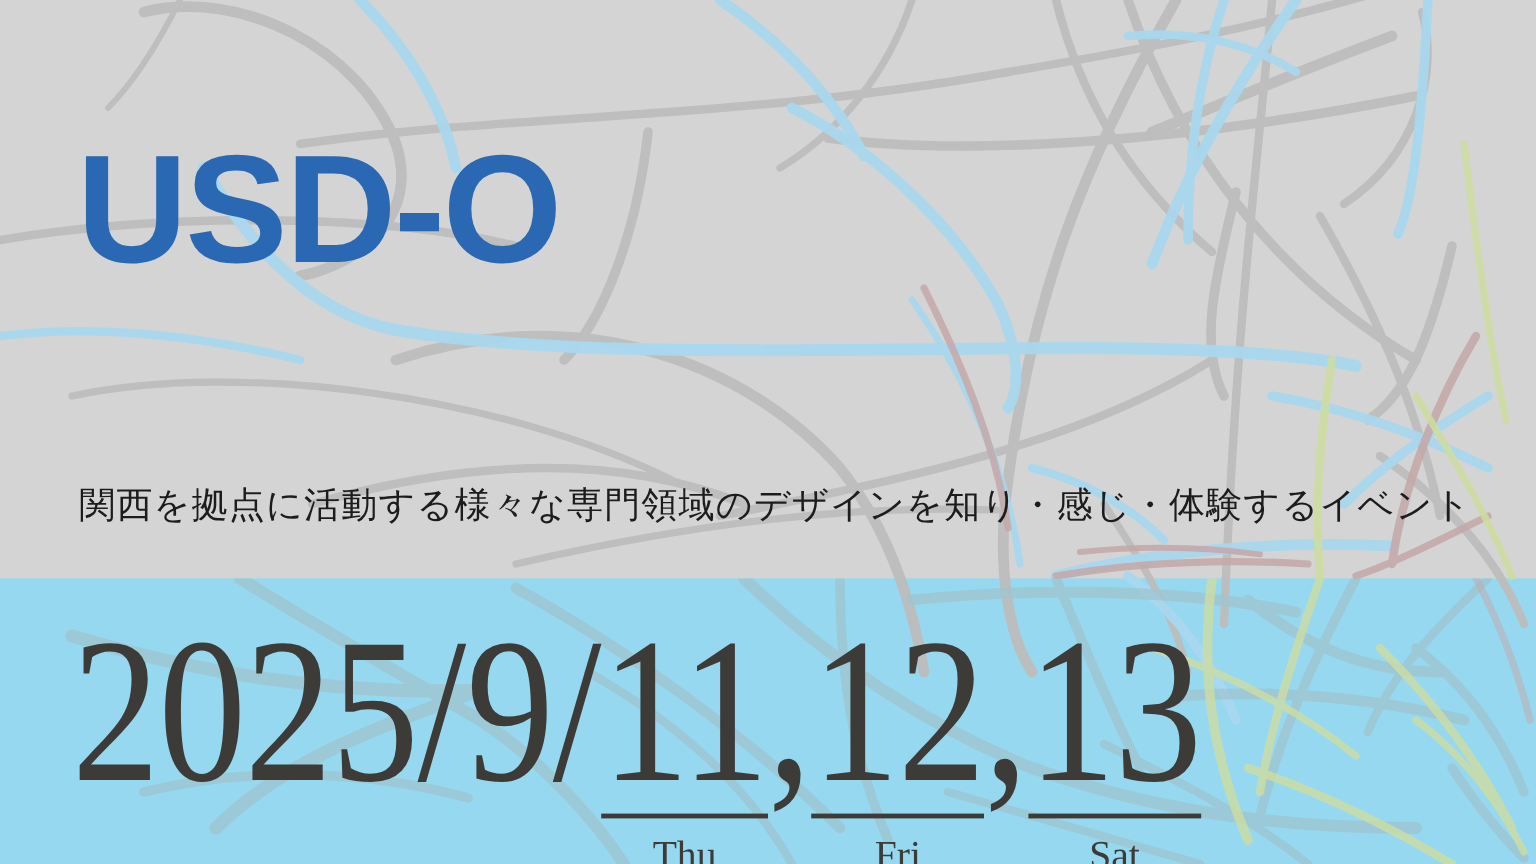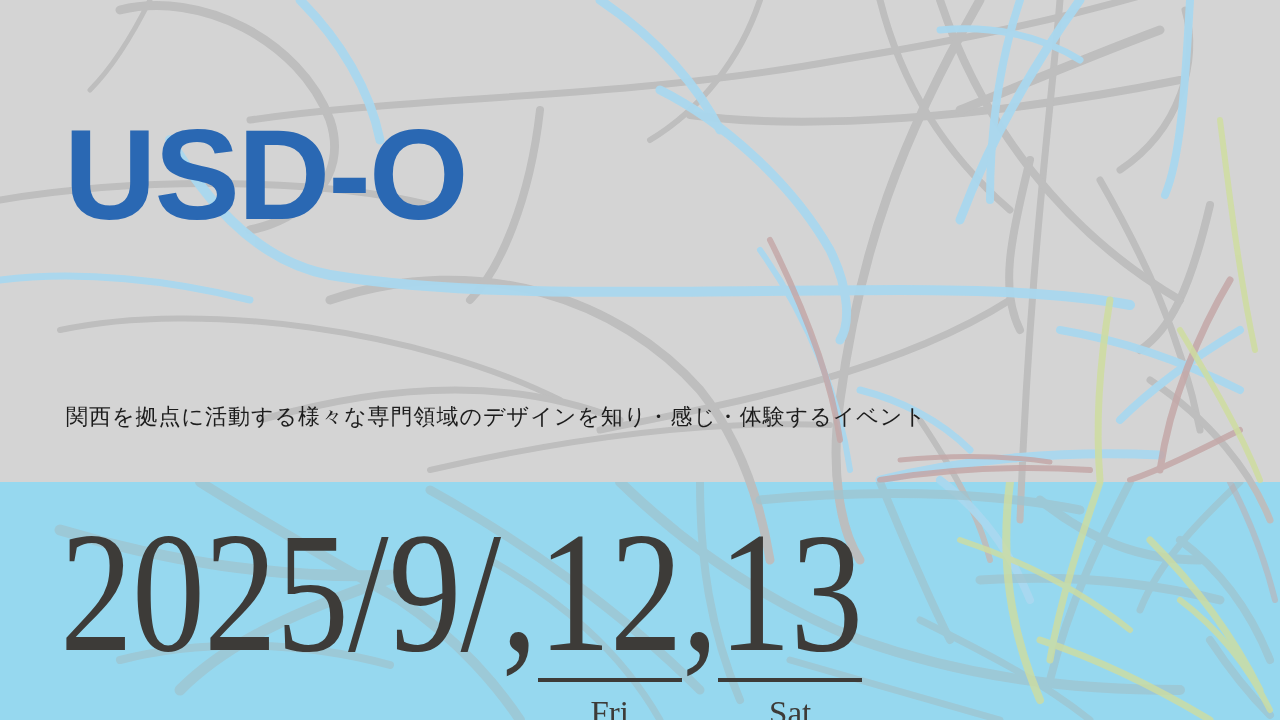--- a/index.html
+++ b/index.html
@@ -66,21 +66,21 @@
   .title-line.line2 {
     font-size: 136px;
     letter-spacing: -3px;
     margin-top: 16px;
   }
   .subtitle {
     position: absolute;
     left: 66px;
     top: 404px;
     font-family: "Liberation Serif", "DejaVu Serif", serif;
-    font-size: 22px;
+    font-size: 30px;
     line-height: 1.2;
     letter-spacing: 1px;
     color: #1c1c1c;
     white-space: nowrap;
   }
 
   
   .date-row {
     position: absolute;
     left: 60px;
@@ -256,20 +256,25 @@
     </div>
 
     <div class="subtitle">関西を拠点に活動する様々な専門領域のデザインを知り・感じ・体験するイベント</div>
 
     <div class="date-row">
       <span class="date-main">2025</span>
       <span class="sep">/</span>
       <span class="date-main">9</span>
       <span class="sep">/</span>
 
+      <span class="day-group">
+        <span class="day-num">11</span>
+        <span class="day-rule"></span>
+        <span class="day-label">Thu</span>
+      </span>
 
       <span class="sep">,</span>
 
       <span class="day-group">
         <span class="day-num">12</span>
         <span class="day-rule"></span>
         <span class="day-label">Fri</span>
       </span>
 
       <span class="sep">,</span>

